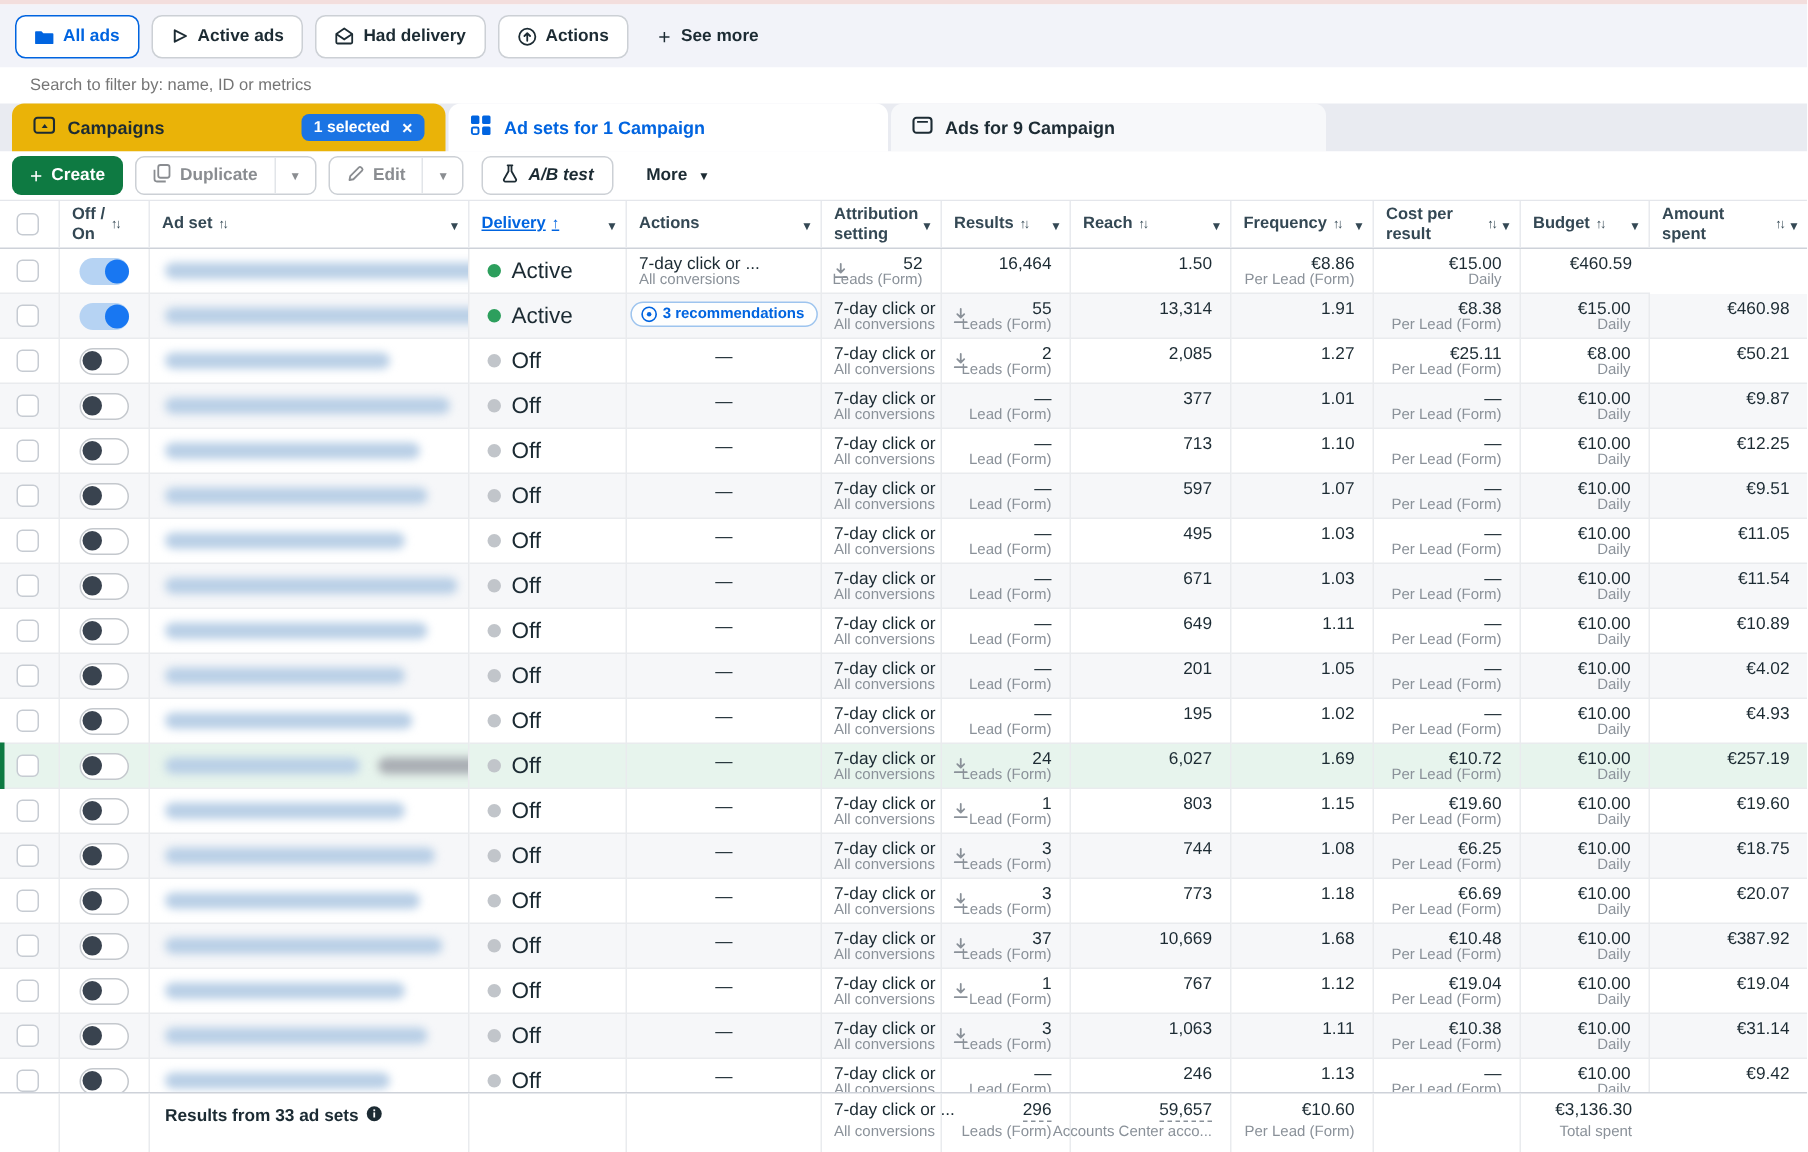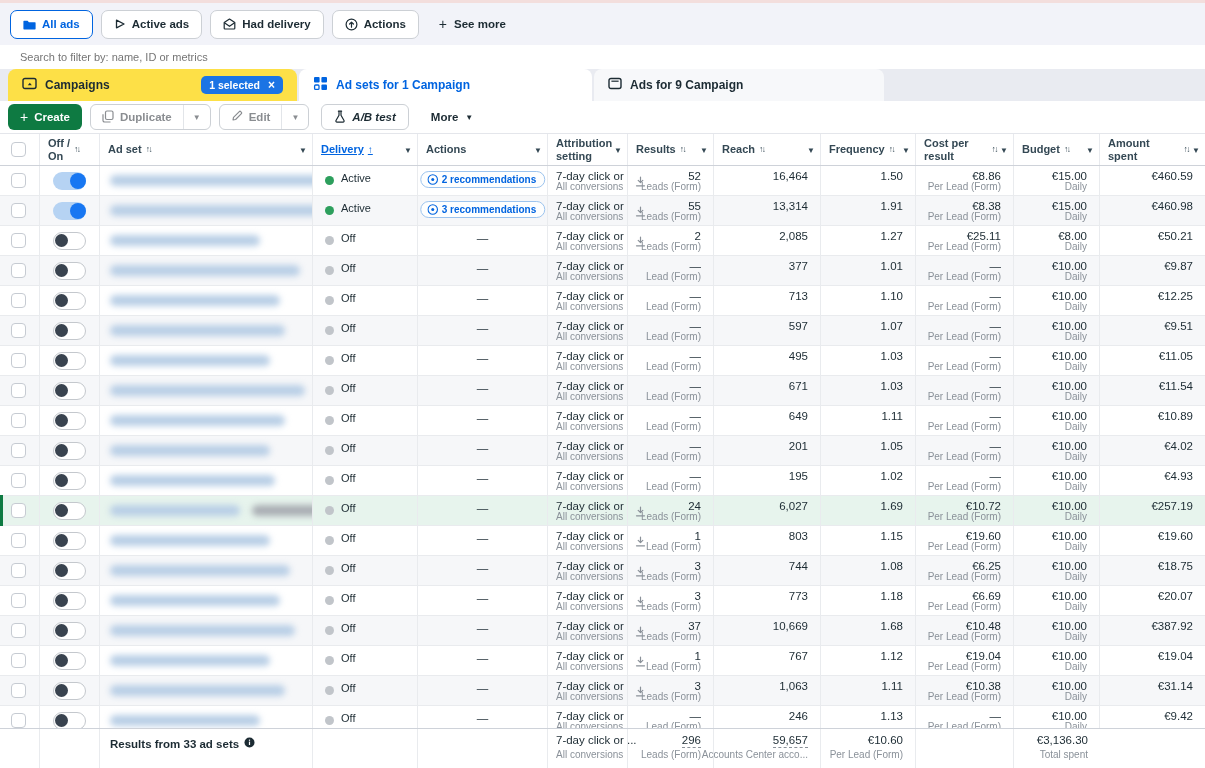--- a/index.html
+++ b/index.html
@@ -15,21 +15,21 @@
   .pill svg { display:block; }
   .see-more { display:flex; align-items:center; gap:7px; margin-left:12px; font-size:11.5px; font-weight:bold; color:#1c2b33; cursor:pointer; }
   .see-more .plus { font-size:14px; font-weight:normal; }
 
   .search-bar { position:absolute; left:0; top:45px; width:100%; height:24px; background:#fff; display:flex; align-items:center; padding-left:20px; }
   .search-bar input { border:none; outline:none; width:600px; font-size:11px; color:#65676b; font-family:inherit; background:transparent; }
 
   
   .tabs-row { position:absolute; left:0; top:69px; width:100%; height:32px; background:#e9ebf1; display:flex; }
   .tab { display:flex; align-items:center; height:32px; border-radius:8px 8px 0 0; padding:0 14px; gap:8px; font-size:12px; font-weight:bold; cursor:pointer; }
-  .tab-campaigns { width:289px; background:#fde047; margin-left:8px; }
+  .tab-campaigns { width:289px; background:#eab308; margin-left:8px; }
   .tab-adsets { width:293px; background:#fff; color:#0064e0; margin-left:2px; }
   .tab-ads { width:290px; background:#f7f8fa; margin-left:2px; }
   .tab .grow { flex:1; }
   .sel-badge { display:flex; align-items:center; gap:8px; background:#1b74e4; color:#fff; font-size:10.5px; font-weight:bold; border-radius:5px; padding:3px 8px; cursor:pointer; }
   .sel-badge .x { font-size:12px; line-height:10px; }
 
   
   .toolbar { position:absolute; left:0; top:101px; width:100%; height:32px; background:#fff; display:flex; align-items:center; padding-left:8px; }
   .btn { display:flex; align-items:center; gap:6px; height:26px; padding:0 12px; border-radius:6px; font-size:11.5px; font-weight:bold; cursor:pointer; }
   .btn-create { background:#0e7a42; color:#fff; margin-right:8px; }
@@ -72,21 +72,21 @@
   .toggle.on .knob { position:absolute; right:0px; top:1px; width:16px; height:16px; border-radius:50%; background:#1877f2; }
   .toggle.off { background:#fff; border:1.5px solid #c4c8cd; }
   .toggle.off .knob { position:absolute; left:1px; top:1px; width:13px; height:13px; border-radius:50%; background:#39434f; }
 
   .redact { position:absolute; left:10px; top:9px; height:11px; border-radius:6px; background:#b9cfe6; filter:blur(3px); cursor:pointer; }
   .redact2 { background:#a9adb3; }
 
   .dot { position:absolute; left:12px; top:10px; width:9px; height:9px; border-radius:50%; }
   .dot.active { background:#2d9f5d; }
   .dot.off { background:#c1c5ca; }
-  .delivery-label { position:absolute; left:28px; top:6px; font-size:11px; color:#1c2b33; }
+  .delivery-label { position:absolute; left:28px; top:6px; font-size:15px; color:#1c2b33; }
 
   .rec-badge { position:absolute; left:50%; top:5px; transform:translateX(-50%); display:flex; align-items:center; gap:4px; border:1px solid #9dc4ee; background:#fdfefe; border-radius:10px; padding:2px 8px 2px 6px; font-size:10px; font-weight:bold; color:#0064e0; white-space:nowrap; cursor:pointer; }
   .dash-center { position:absolute; left:0; right:0; top:6px; text-align:center; font-size:11.5px; color:#1c2b33; }
   .dl-ico { position:absolute; left:7px; top:7px; }
 
   
   .tfoot { position:absolute; left:0; bottom:0; width:1205px; height:40px; background:#fff; border-top:1px solid #ced2d9; display:grid; grid-template-columns:var(--cols); z-index:5; }
   .fcell { position:relative; border-right:1px solid #e9ebee; }
   .fcell:last-child { border-right:none; }
   .fcell .main { position:absolute; top:5px; right:12px; font-size:11.5px; color:#1c2b33; white-space:nowrap; }
@@ -298,30 +298,20 @@
               <div class="knob"></div>
             </div>
           </div>
     <div class="cell">
             <div class="redact r1" style="width: 215px;"></div>
           </div>
     <div class="cell">
             <span class="dot active"></span>
             <span class="delivery-label">Active</span>
           </div>
-    <div class="cell">
-      <span class="rec-badge">
-        <svg width="11" height="11" viewBox="0 0 11 11">
-                <circle cx="5.5" cy="5.5" r="4.7" fill="none" stroke="#0064e0" stroke-width="1.1"></circle>
-                <circle cx="5.5" cy="5.5" r="1.5" fill="#0064e0"></circle>
-              </svg>
-        <span>2 recommendations</span>
-      </span>
-
-    </div>
     <div class="cell c-attr">
             <div class="main">7-day click or ...</div>
             <div class="sub">All conversions</div>
           </div>
     <div class="cell">
       <span class="dl-ico">
         <svg width="11" height="11" viewBox="0 0 11 11">
                 <path d="M5.5 1v5.2M3.2 4.4l2.3 2.3 2.3-2.3" fill="none" stroke="#8a9199" stroke-width="1.2" stroke-linecap="round" stroke-linejoin="round"></path>
                 <path d="M1.5 9.8h8" stroke="#8a9199" stroke-width="1.2" stroke-linecap="round"></path>
               </svg>

